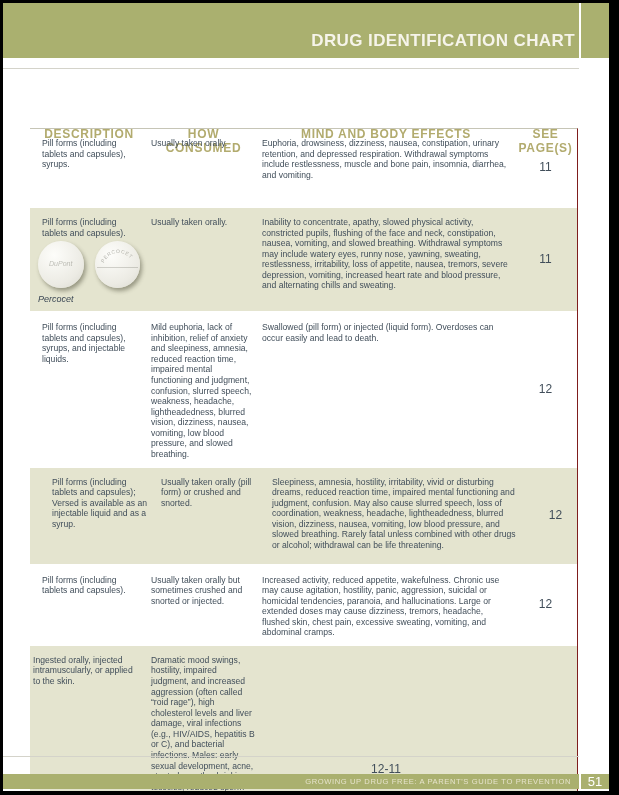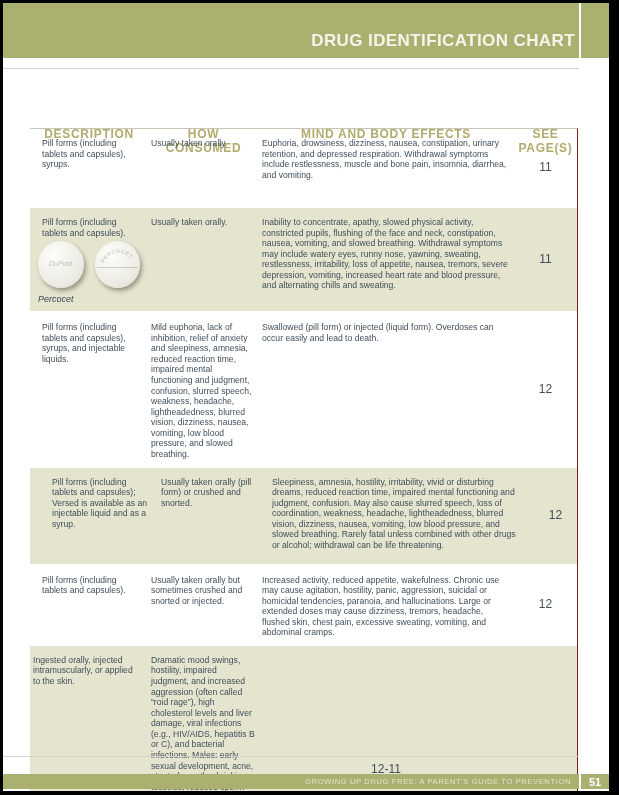--- a/index.html
+++ b/index.html
@@ -97,21 +97,21 @@
     position:absolute; right:38px; top:0; bottom:0;
     display:flex; align-items:center;
     font-size:7.6px; letter-spacing:0.6px; color:#e6e3cb;
   }
   .footer-sep {
     position:absolute; left:576px; top:0; bottom:0; width:2px; background:#ffffff;
   }
   .footer-page {
     position:absolute; left:578px; right:0; top:0; bottom:0;
     display:flex; align-items:center; justify-content:center;
-    font-size:11px; font-weight:bold; color:#ffffff;text-align:right;
+    font-size:13px; font-weight:normal; color:#ffffff;text-align:right;
   }
 </style>
 </head>
 <body>
 
 <div class="page">
   <div class="paper">
 
     <div class="banner">
       <div class="banner-title">DRUG IDENTIFICATION CHART</div>

